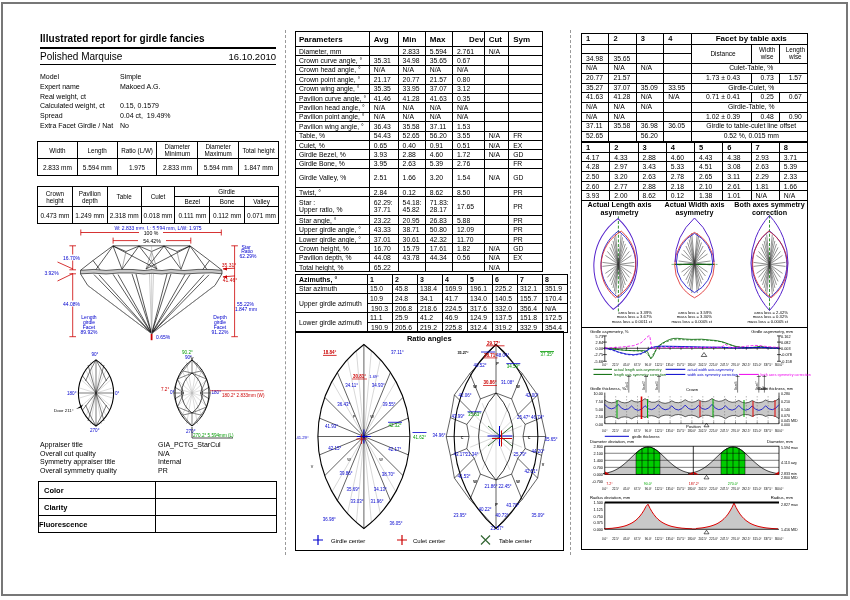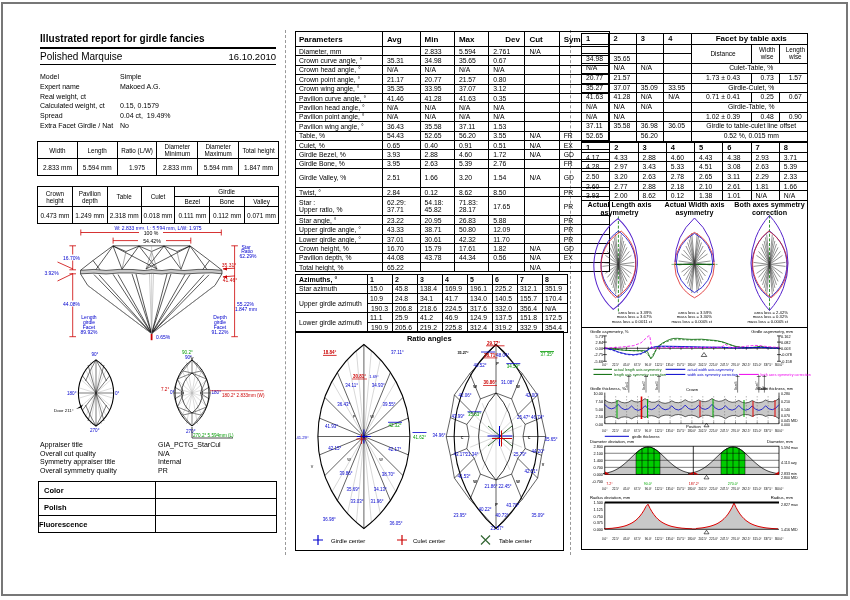--- a/index.html
+++ b/index.html
@@ -246,31 +246,31 @@
 GIA_PCTG_StarCul<br>N/A<br>Internal<br>PR
 </div>
 
 <table class="abs" style="left:38px; top:481px; width:239px; font-size:7.5px; font-weight:bold;">
 <tbody>
       <tr style="height:17px;margin-left:15px;">
         <td style="width:117px; padding-left:5px;">Color</td>
         <td></td>
       </tr>
 <tr style="height:17px;">
-        <td style="padding-left:5px;">Polish</td>
+        <td style="padding-left:5px;">Clarity</td>
         <td></td>
       </tr>
 <tr style="height:17px;">
         <td style="">Fluorescence</td>
         <td></td>
       </tr>
 </tbody>
   </table>
 
-<table class="abs" style="left:295px; top:31px; width:315px; font-size:6.8px;" id="params">
+<table class="abs" style="left:295px; top:31px; width:248px; font-size:6.8px;" id="params">
 <tbody>
       <tr style="height:15px; font-size:8px; font-weight:bold;">
  <td style="width:76px; padding-left:3px;">Parameters</td>
  <td style="width:33px; padding-left:4px;">Avg</td>
  <td style="width:30px; padding-left:4px;">Min</td>
  <td style="width:30px; padding-left:4px;">Max</td>
  <td style="width:30px; padding-left:16px;">Dev</td>
  <td style="width:30px; padding-left:4px;">Cut</td>
  <td style="width:44px; padding-left:4px;">Sym</td>
 </tr>

